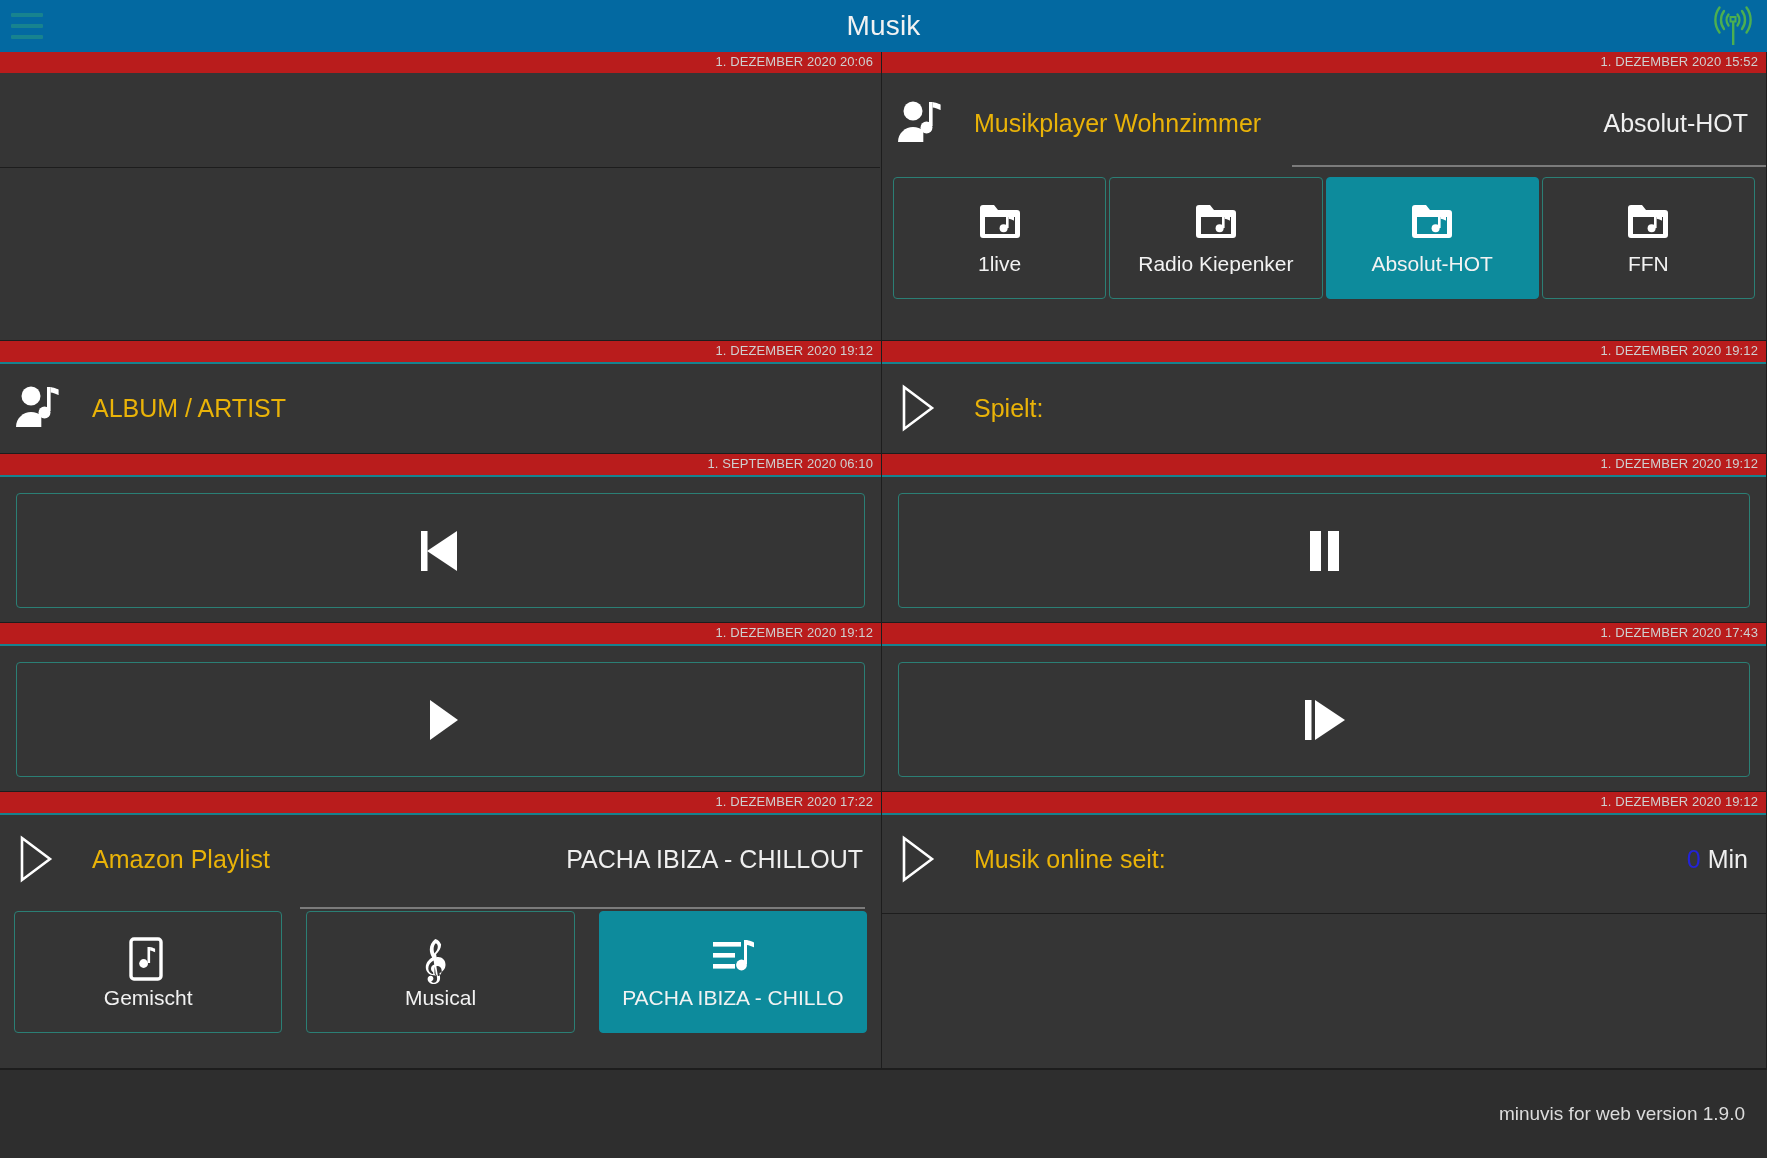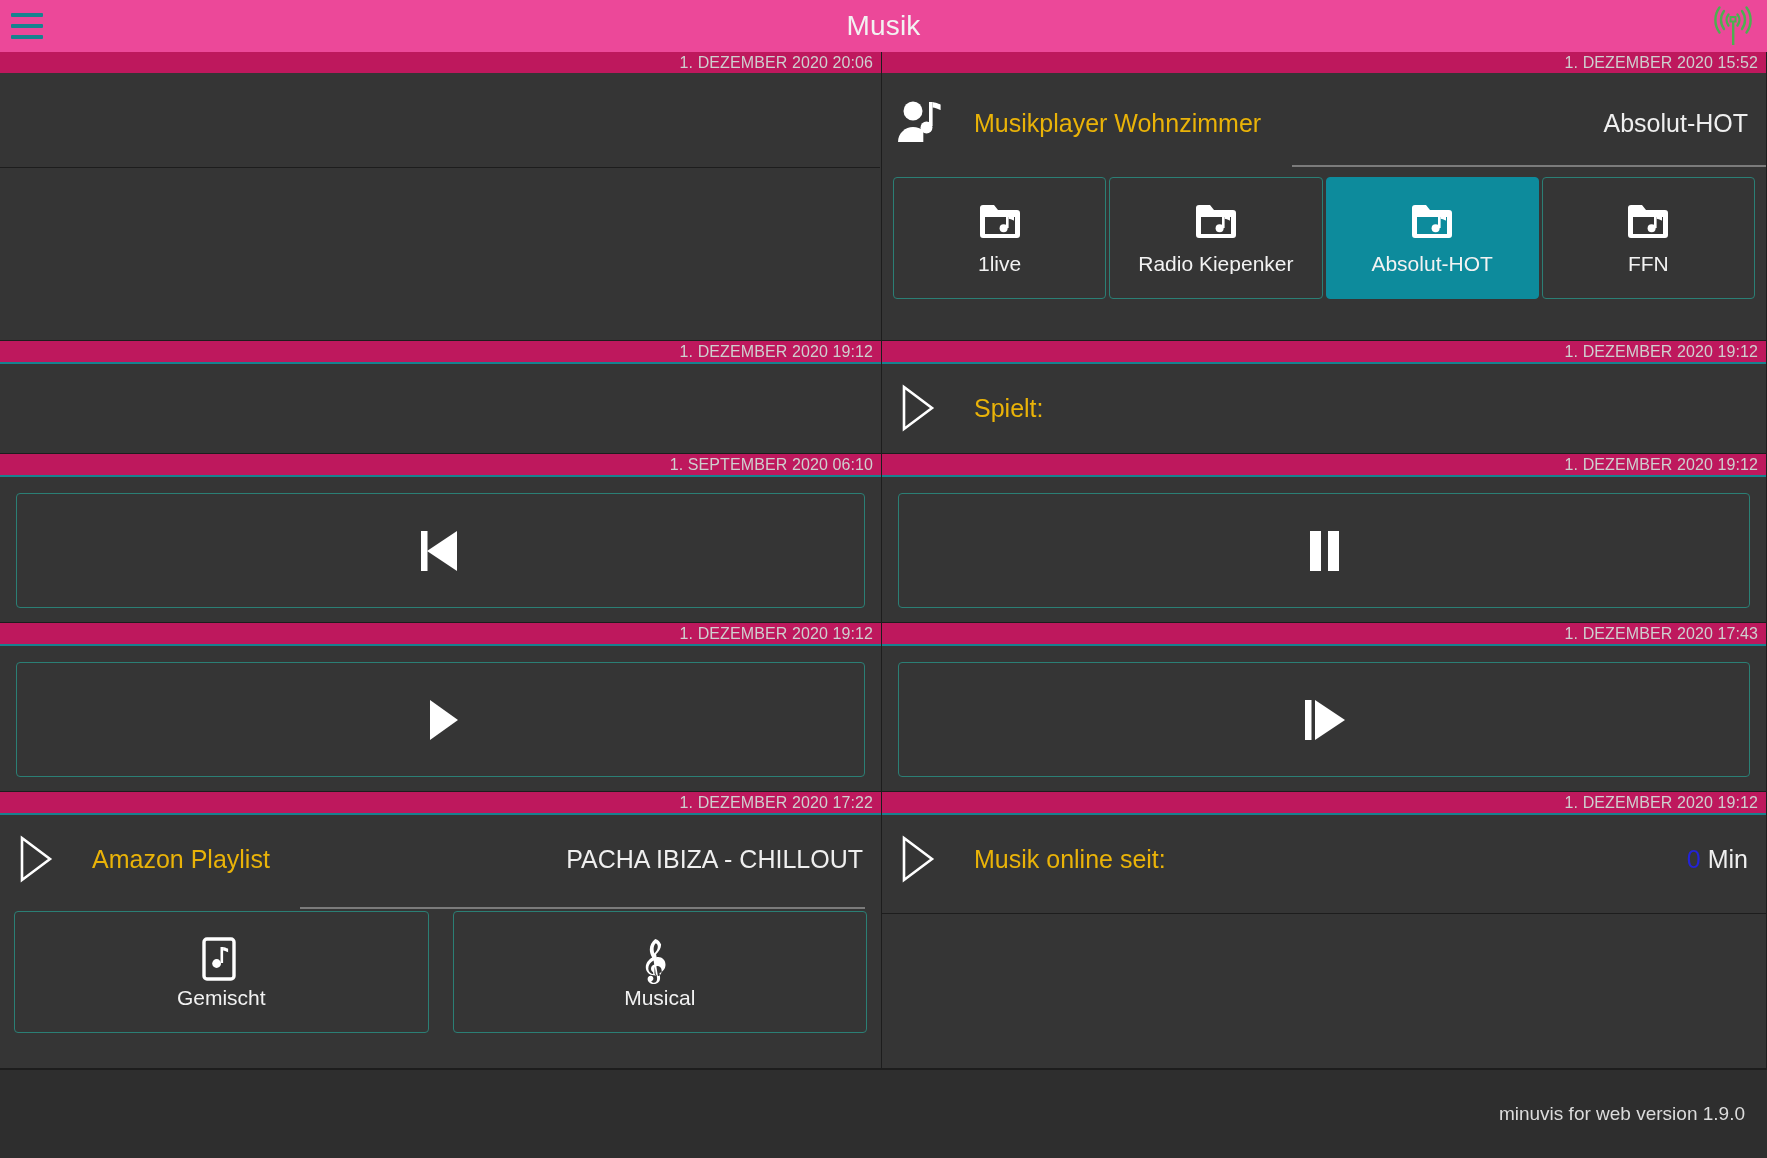--- a/index.html
+++ b/index.html
@@ -8,21 +8,21 @@
     background: #2f2f2f;
     font-family: "Liberation Sans", sans-serif;
     color: #e8e8e8;
     overflow: hidden;
   }
 
   
   .topbar {
     position: relative;
     height: 52px;
-    background: #ec4899;
+    background: #0369a1;
     display: flex;
     align-items: center;
     justify-content: center;
   }
   .hamburger {
     position: absolute;
     left: 11px; top: 50%;
     transform: translateY(-50%);
     width: 32px; height: 26px;
     display: flex; flex-direction: column; justify-content: space-between;
@@ -48,23 +48,23 @@
     position: relative;
     background: #353535;
     border-right: 1px solid #1d1d1d;
     border-bottom: 1px solid #1d1d1d;
     overflow: hidden;
   }
   .cell.blank { background: #353535; }
 
   .stamp {
     height: 21px;
-    background: #be185d;
+    background: #b91c1c;
     color: #cfcfcf;
-    font-size: 16px;
+    font-size: 13px;
     text-align: right;
     padding: 2px 8px 0 0;
     letter-spacing: .1px;
     white-space: nowrap;
   }
   .topline { height: 2px; background: #17838f; }
 
   .body-area { position: relative; height: calc(100% - 21px); }
 
   
@@ -250,20 +250,35 @@
           </span>
           <span class="tile-label">FFN</span>
         </div>
       </div>
     </div>
   </div>
 
   <div class="cell">
     <div class="stamp">1. DEZEMBER 2020 19:12</div>
     <div class="topline"></div>
+    <div class="body-area">
+      <div class="hdr" style="height:88px">
+        <div class="ic">
+          <svg viewBox="0 0 52 46" width="52" height="46">
+            <circle cx="17" cy="11" r="9.5" fill="#fff"></circle>
+            <path d="M2 42c0-9 7.5-15 15-15 4 0 7.6 1.3 10.3 3.5V42z" fill="#fff"></path>
+            <rect x="33" y="2" width="3.6" height="24" fill="#fff"></rect>
+            <path d="M36.6 2c5 1 8 2.6 8 2.6v5.5s-3-1.8-8-2.7z" fill="#fff"></path>
+            <circle cx="30.5" cy="27.5" r="6" fill="#fff"></circle>
+          </svg>
+        </div>
+        <div class="title">ALBUM / ARTIST</div>
+        <div class="val"></div>
+      </div>
+    </div>
   </div>
 
   <div class="cell">
     <div class="stamp">1. DEZEMBER 2020 19:12</div>
     <div class="topline"></div>
     <div class="body-area">
       <div class="hdr" style="height:88px">
         <div class="ic">
           <svg viewBox="0 0 42 50" width="42" height="50">
             <path d="M8 4 L36 25 L8 46 Z" fill="none" stroke="#fff" stroke-width="2.6" stroke-linejoin="miter"></path>
@@ -369,20 +384,33 @@
           <span class="tile-label">Gemischt</span>
         </div>
         <div class="tile" style="height:122px">
           <span class="tile-icon">
             <svg viewBox="0 0 34 48" width="34" height="48">
               <path d="M17.2 2c-3.4 2.6-5.4 6.4-5.4 10.4 0 3 1 5.4 2.4 8.2-3.6 2.2-6.4 5.4-6.4 9.6 0 4.6 3.6 8 8 8 1 0 2-.2 2.8-.5.3 2.2.5 3.6.5 4.4 0 2.4-1.4 3.6-3.2 3.6-1.3 0-2.3-.6-2.8-1.5 1.3-.2 2.3-1.3 2.3-2.7 0-1.6-1.2-2.8-2.8-2.8s-3 1.3-3 3.2c0 2.8 2.6 5.1 6.3 5.1 3.8 0 6.2-2.5 6.2-6 0-1-.2-2.6-.6-5.1 3.6-1.3 6-4.5 6-8.2 0-4.3-3.2-7.6-7.4-7.6-.5 0-1 0-1.5.1l-.5-3c2.9-2.6 5-5.9 5-9.6C22.1 5.2 20.2 2.6 17.2 2zm.6 4.2c1.2.4 2 1.8 2 3.6 0 2.4-1.4 4.7-3.4 6.6-.5-1.5-.8-2.8-.8-4.2 0-2.8 1-5 2.2-6zm-2.2 17.4.6 3.9c-1.9.6-3.2 2.2-3.2 4.2 0 1.5.8 2.8 2 3.5l.3 2c-3-.5-5-2.8-5-5.8 0-3.3 2.2-6.2 5.3-7.8zm3.5 5.5c2.6 0 4.6 2 4.6 4.8 0 2.4-1.5 4.5-3.8 5.4l-1.5-9.9c.2-.2.5-.3.7-.3zm-2.4.7 1.3 8.8c-.9-.5-1.5-1.5-1.5-2.7 0-2.5 0-4.8.2-6.1z" fill="#fff"></path>
             </svg>
           </span>
           <span class="tile-label">Musical</span>
         </div>
+        <div class="tile active" style="height:122px">
+          <span class="tile-icon">
+            <svg viewBox="0 0 46 40" width="46" height="40">
+              <rect x="2" y="5" width="28" height="4.6" fill="#fff"></rect>
+              <rect x="2" y="16" width="22" height="4.6" fill="#fff"></rect>
+              <rect x="2" y="27" width="22" height="4.6" fill="#fff"></rect>
+              <rect x="33" y="3" width="3" height="24" fill="#fff"></rect>
+              <path d="M36 3c4.4 1 7 2.4 7 2.4v5s-2.6-1.5-7-2.4z" fill="#fff"></path>
+              <circle cx="30.5" cy="28" r="5.4" fill="#fff"></circle>
+            </svg>
+          </span>
+          <span class="tile-label">PACHA IBIZA - CHILLO</span>
+        </div>
       </div>
     </div>
   </div>
 
   <div class="cell">
     <div class="stamp">1. DEZEMBER 2020 19:12</div>
     <div class="topline"></div>
     <div class="body-area">
       <div class="hdr" style="height:88px">
         <div class="ic">

